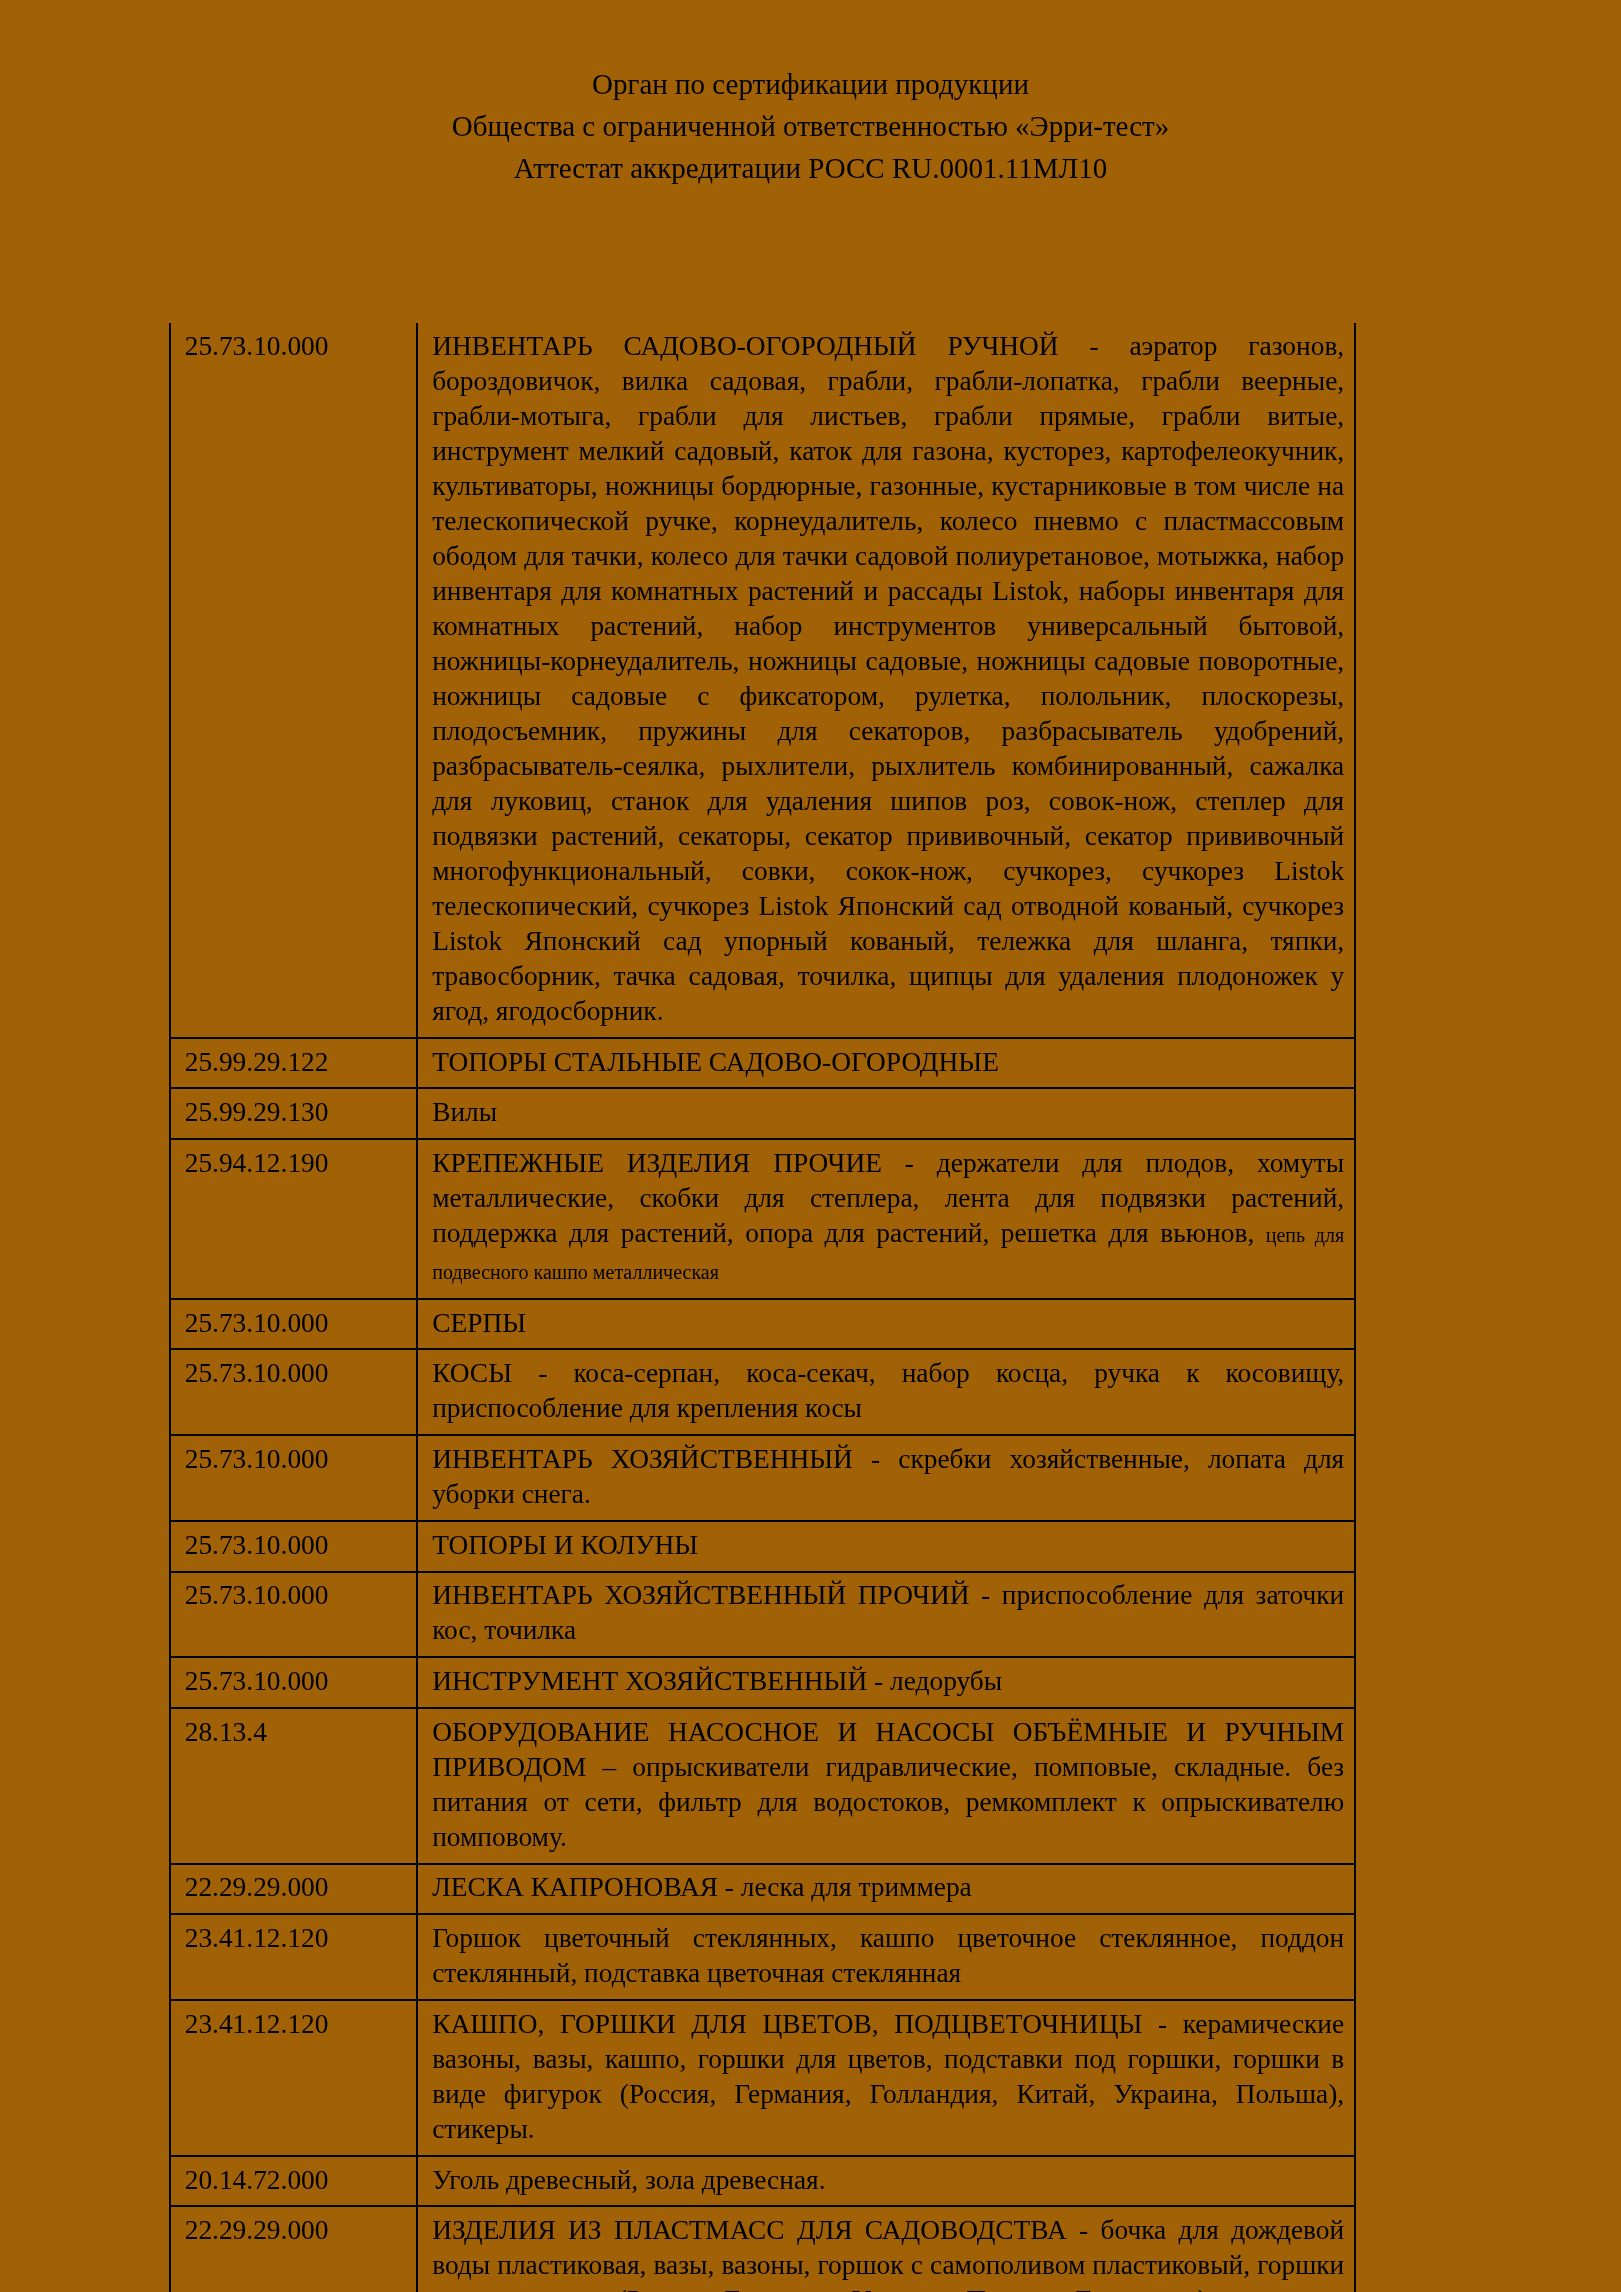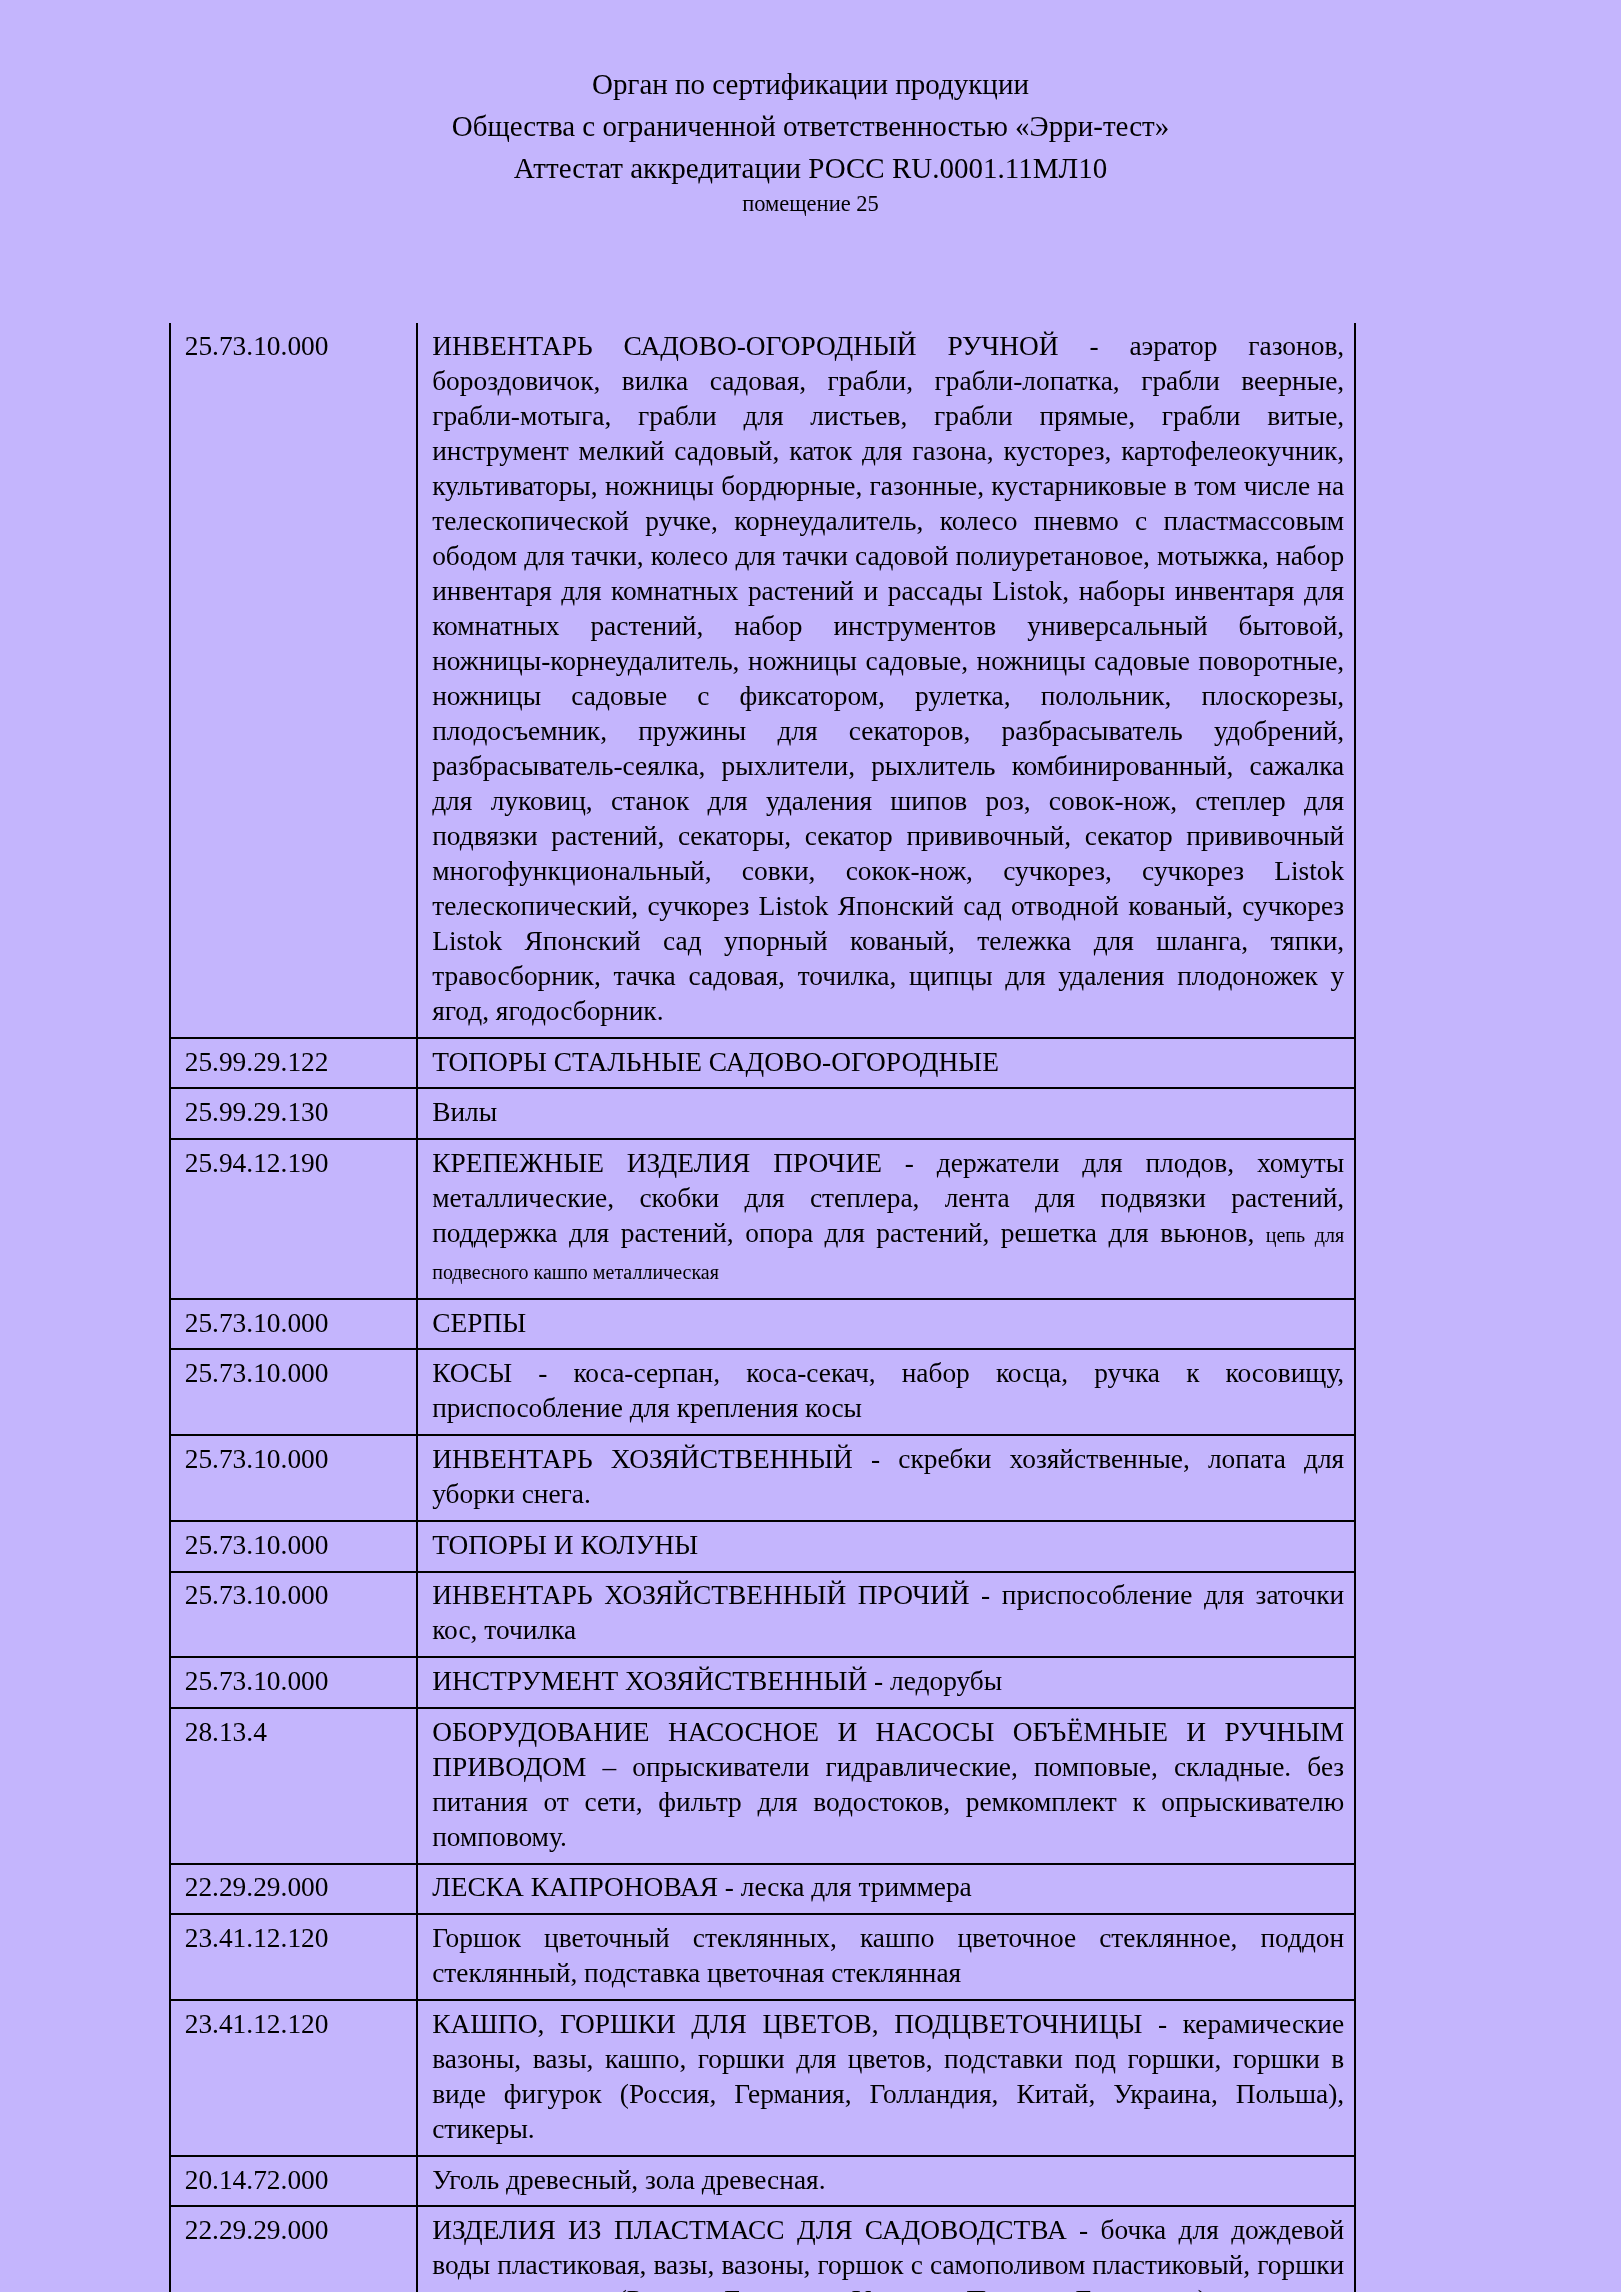--- a/index.html
+++ b/index.html
@@ -6,21 +6,21 @@
     margin: 0;
     padding: 0;
     background: #ffffff;
     color: #000000;
     font-family: "Liberation Serif", "DejaVu Serif", serif;
   }
   .page {
     position: relative;
     width: 1621px;
     height: 2293px;
-    background: #c4b5fd;
+    background: #a16207;
     overflow: hidden;
   }
   .header {
     padding-top: 63px;
     text-align: center;
   }
   .h-line {
     font-size: 29px;
     line-height: 42px;
     white-space: nowrap;
@@ -67,21 +67,20 @@
 </style>
 </head>
 <body>
 
 <div class="page">
 
   <div class="header">
     <div class="h-line">Орган по сертификации продукции</div>
     <div class="h-line">Общества с ограниченной ответственностью «Эрри-тест»</div>
     <div class="h-line">Аттестат аккредитации РОСС RU.0001.11МЛ10</div>
-    <div class="h-sub">помещение 25</div>
   </div>
 
   <div class="table-wrap">
     <table class="products">
       <tbody>
           <tr>
             <td class="code">25.73.10.000</td>
             <td class="desc">ИНВЕНТАРЬ САДОВО-ОГОРОДНЫЙ РУЧНОЙ - аэратор газонов, бороздовичок, вилка садовая, грабли, грабли-лопатка, грабли веерные, грабли-мотыга, грабли для листьев, грабли прямые, грабли витые, инструмент мелкий садовый, каток для газона, кусторез, картофелеокучник, культиваторы, ножницы бордюрные, газонные, кустарниковые в том числе на телескопической ручке, корнеудалитель, колесо пневмо с пластмассовым ободом для тачки, колесо  для тачки садовой полиуретановое, мотыжка, набор инвентаря для комнатных растений и рассады Listok, наборы инвентаря для комнатных растений, набор инструментов универсальный бытовой, ножницы-корнеудалитель, ножницы садовые, ножницы садовые поворотные, ножницы садовые с фиксатором, рулетка, полольник, плоскорезы, плодосъемник, пружины для секаторов, разбрасыватель удобрений, разбрасыватель-сеялка, рыхлители, рыхлитель комбинированный, сажалка для луковиц, станок для удаления шипов роз, совок-нож, степлер для подвязки растений, секаторы, секатор прививочный, секатор прививочный многофункциональный, совки, сокок-нож, сучкорез, сучкорез Listok телескопический, сучкорез Listok Японский сад отводной кованый, сучкорез Listok Японский сад упорный кованый, тележка для шланга, тяпки, травосборник, тачка садовая, точилка, щипцы для удаления плодоножек у ягод, ягодосборник.</td>
           </tr>
           <tr>

